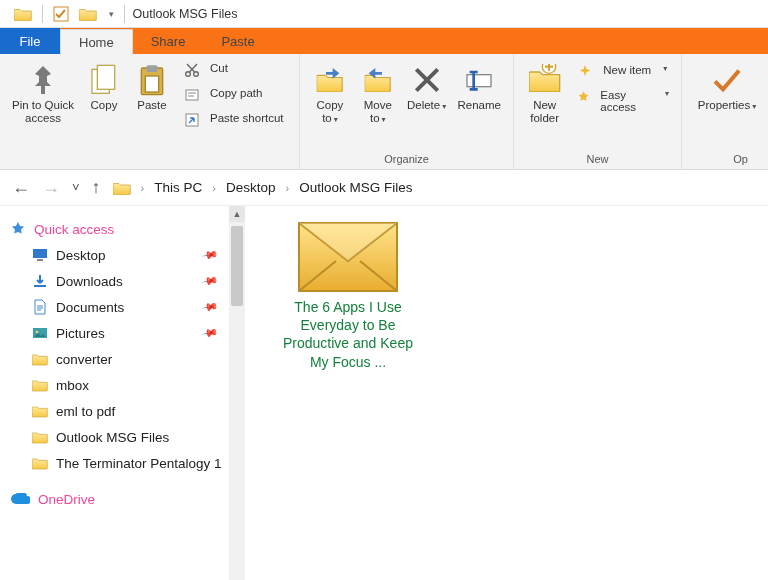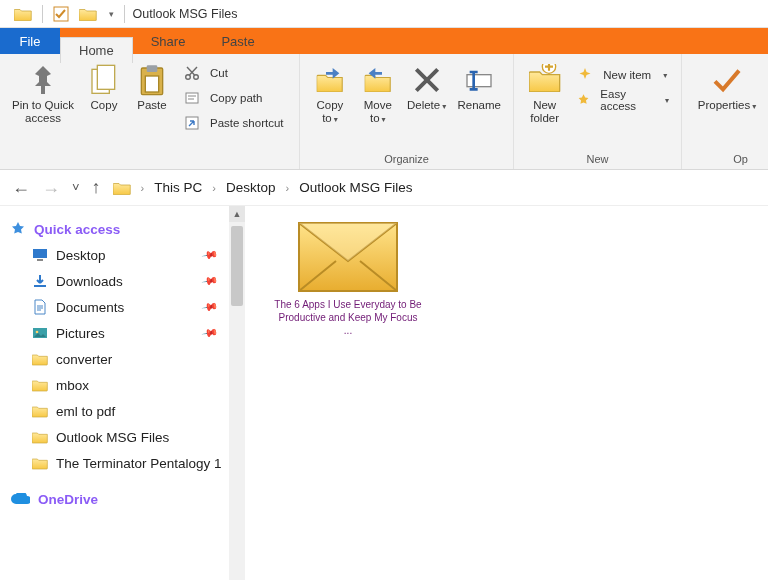--- a/index.html
+++ b/index.html
@@ -21,53 +21,53 @@
   }
   .qat { display: flex; align-items: center; gap: 10px; padding-left: 14px;}
   .fld-icon { width: 18px; height: 14px; }
   .qat-sep { width:1px; height:18px; background:#ccc; }
   .title { padding-left: 8px; font-size: 12.5px; color:#333; }
   .qat-drop { font-size:9px; color:#666; padding-left:2px;}
   
   .tabrow { display:flex; align-items:stretch; height:26px; background:#f97316; }
   .filetab { background:#1a6bce; color:#fff; width:60px; display:flex; align-items:center; justify-content:center; font-size:13px;}
   .tab { padding: 0 18px; display:flex; align-items:center; font-size:13px; color:#444; cursor:pointer;}
-  .tab.active { background:#f3f3f3; border:1px solid #d8d8d8; border-bottom:none; position:relative; top:9px;}
+  .tab.active { background:#f3f3f3; border:1px solid #d8d8d8; border-bottom:none; position:relative; top:1px;}
   
   .ribbon { background:#f3f3f3; border-bottom:1px solid #d8d8d8; height:116px; display:flex; }
   .group { display:flex; flex-direction:column; border-right:1px solid #e1e1e1; }
   .group-body { flex:1; display:flex; align-items:flex-start; padding:6px 8px 0 8px; gap:4px;}
   .group-label { text-align:center; font-size:11px; color:#555; padding:2px 0 4px 0;}
   .bigbtn { display:flex; flex-direction:column; align-items:center; justify-content:flex-start; width:58px; padding-top:4px; gap:3px; cursor:pointer; text-align:center; line-height:1.15;}
   .bigbtn .lbl { font-size:11.5px; color:#333;}
   .smallcol { display:flex; flex-direction:column; gap:3px; padding-top:2px; padding-left:2px;}
-  .smallbtn { display:flex; align-items:center; gap:10px; height:22px; padding:0 4px; cursor:pointer; font-size:11.5px; color:#333;}
+  .smallbtn { display:flex; gap:10px; height:22px; padding:0 4px; cursor:pointer; font-size:11.5px; color:#333;}
   .dd { font-size:8px; color:#555; padding-left:2px;}
   
   .navrow { display:flex; align-items:center; height:36px; gap:12px; padding-left:12px; border-bottom:1px solid #eee;}
   .navarrow { font-size:18px; color:#555; cursor:pointer; }
   .navarrow.dis { color:#bbb; }
   .crumbs { display:flex; align-items:center; gap:6px; font-size:13.5px; color:#222;}
   .crumbs .sep { color:#888; font-size:11px; padding:0 4px;}
   .crumbs .fld { width:18px; height:14px; }
   .crumb { cursor:pointer; }
   
   .main { display:flex; height: calc(580px - 28px - 26px - 116px - 36px); }
   .nav { width:245px; padding:10px 0 0 10px; position:relative; }
   .scrollrail { position:absolute; right:0; top:0; bottom:0; width:16px; background:#f1f1f1;}
   .scrolltop { position:absolute; right:0; top:0; width:16px; height:16px; display:flex; align-items:center; justify-content:center; background:#e6e6e6; color:#666; font-size:9px;}
   .scrollthumb { position:absolute; right:2px; top:20px; width:12px; height:80px; background:#c8c8c8; border-radius:2px;}
   .tree { list-style:none; margin:0; padding:0;}
   .tree li { display:flex; align-items:center; height:26px; gap:8px; font-size:13.5px; color:#222; cursor:pointer;}
   .tree li .pin { margin-left:auto; margin-right:28px; color:#888; transform:rotate(35deg); font-size:11px;}
-  .tree .hdr { font-weight:700; color:#8b5cf6;}
+  .tree .hdr { font-weight:400; color:#ec4899;}
   .tree .sub { padding-left:22px;}
   .content { flex:1; padding:16px 0 0 28px; }
   .item { width:150px; display:flex; flex-direction:column; align-items:center; text-align:center; gap:6px; cursor:pointer;}
-  .item .cap { font-size:10px; color:#701a75; line-height:1.3; width:150px;}
+  .item .cap { font-size:14px; color:#15803d; line-height:1.3; width:150px;}
   
   svg { display:block; }
   .ico16 { width:16px; height:16px;}
   .ico32 { width:32px; height:32px;}
 </style>
 </head>
 <body>
 
 <svg width="0" height="0" style="position:absolute">
   <defs>

